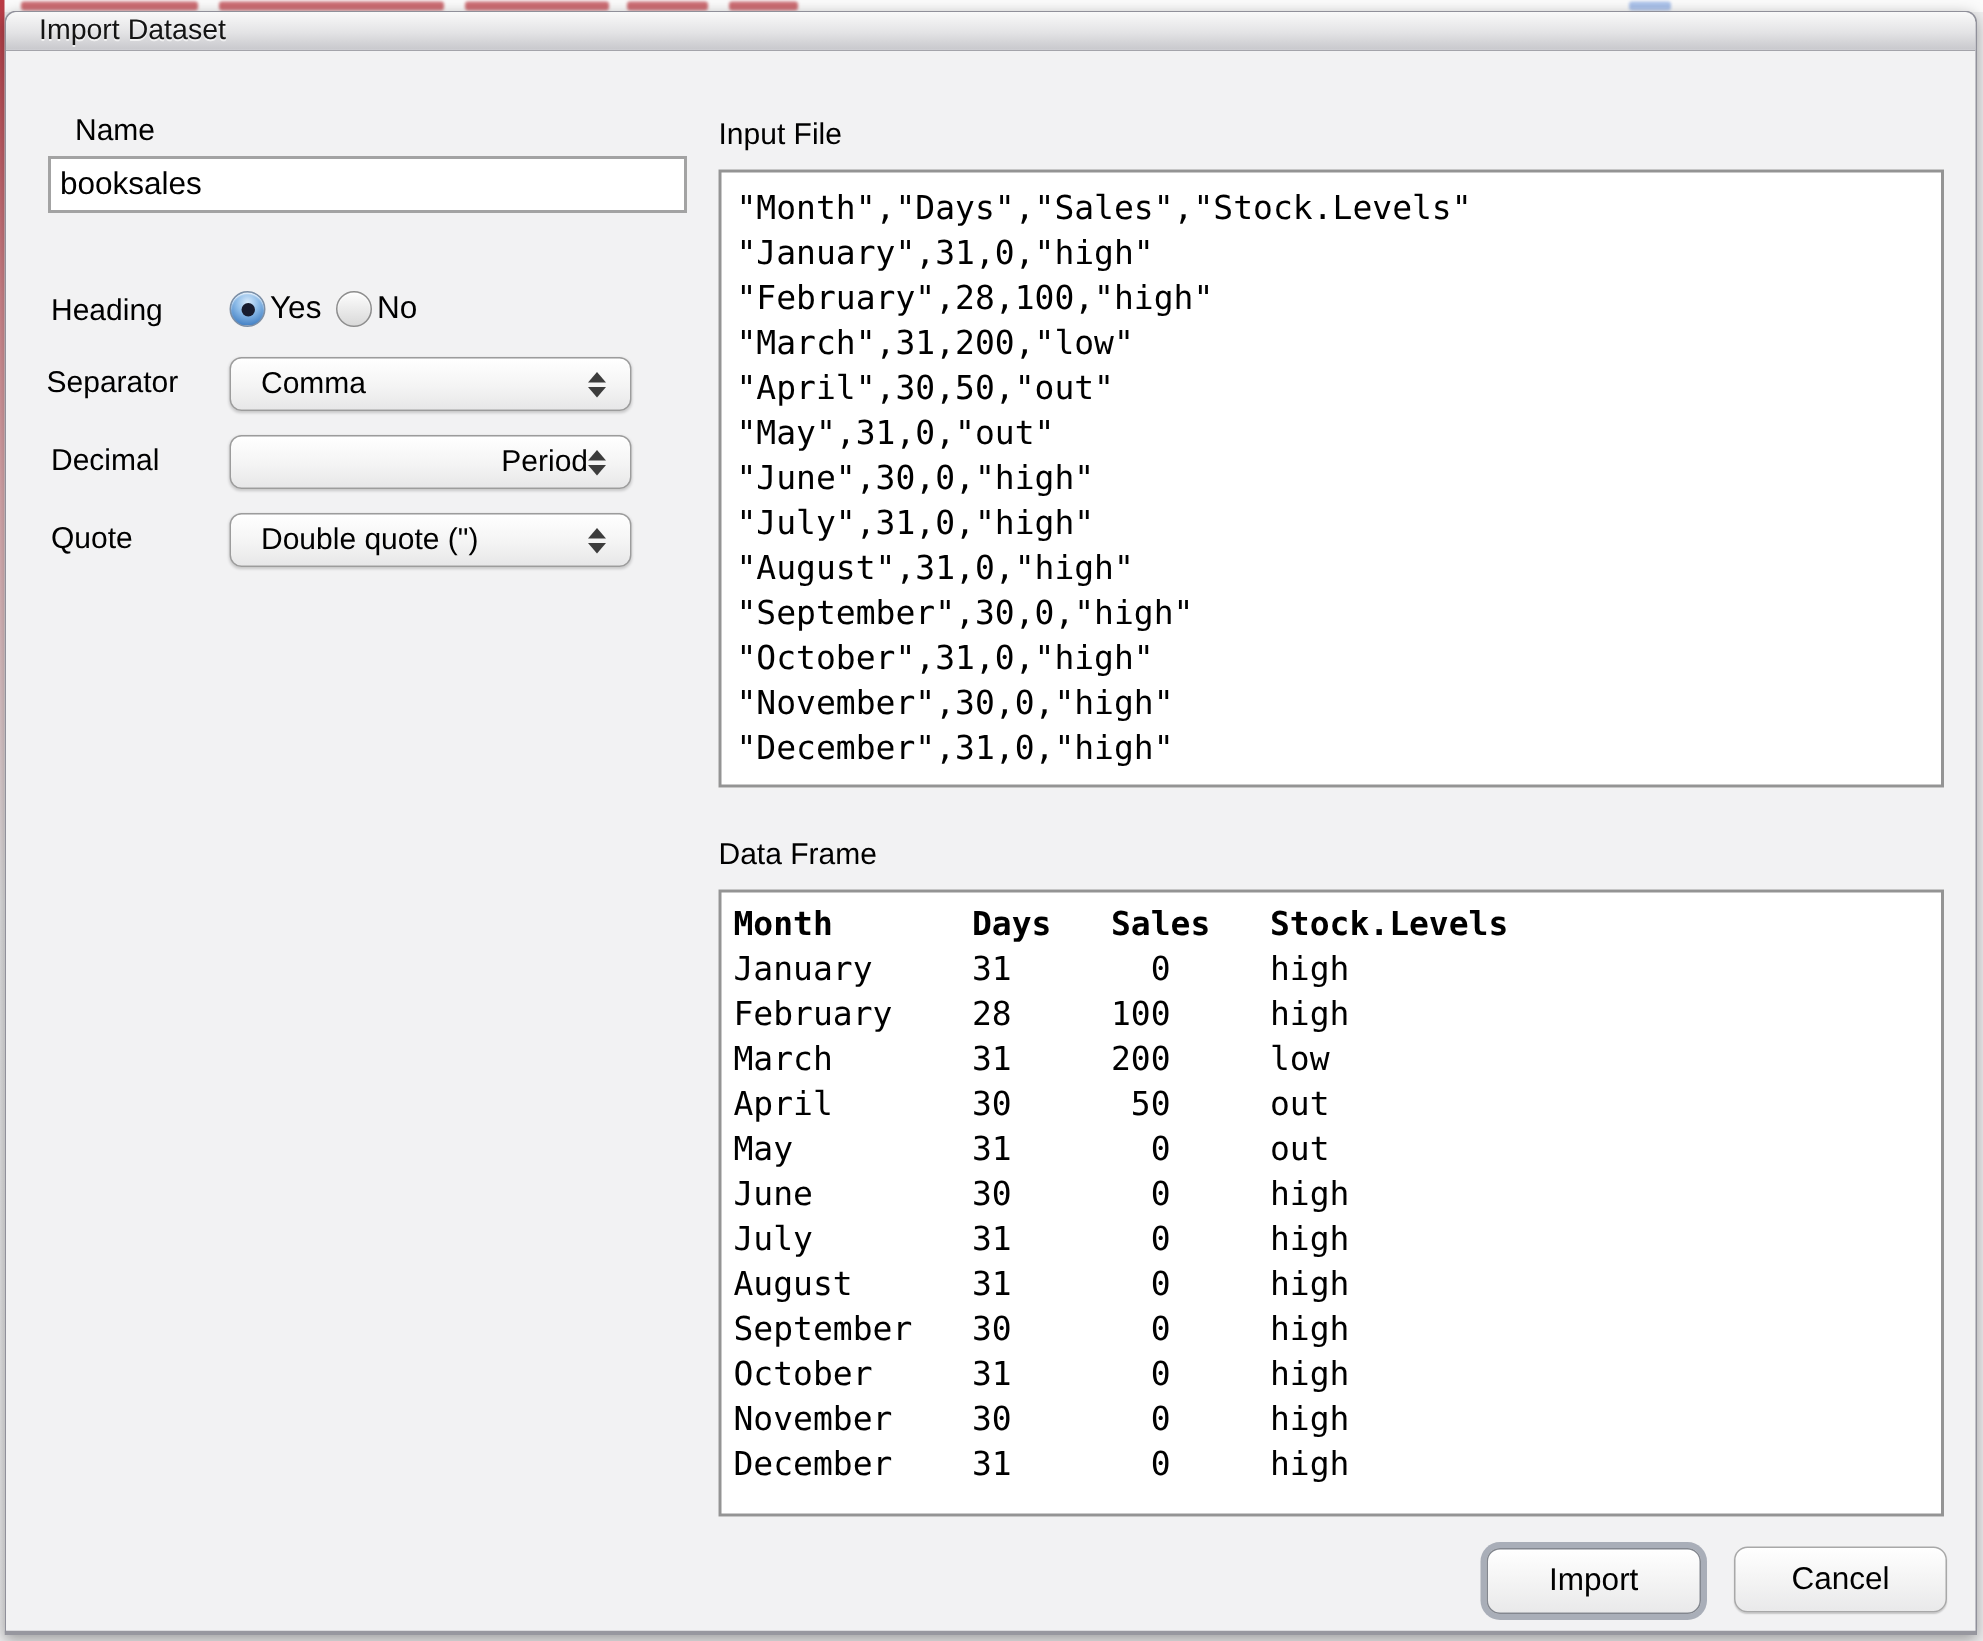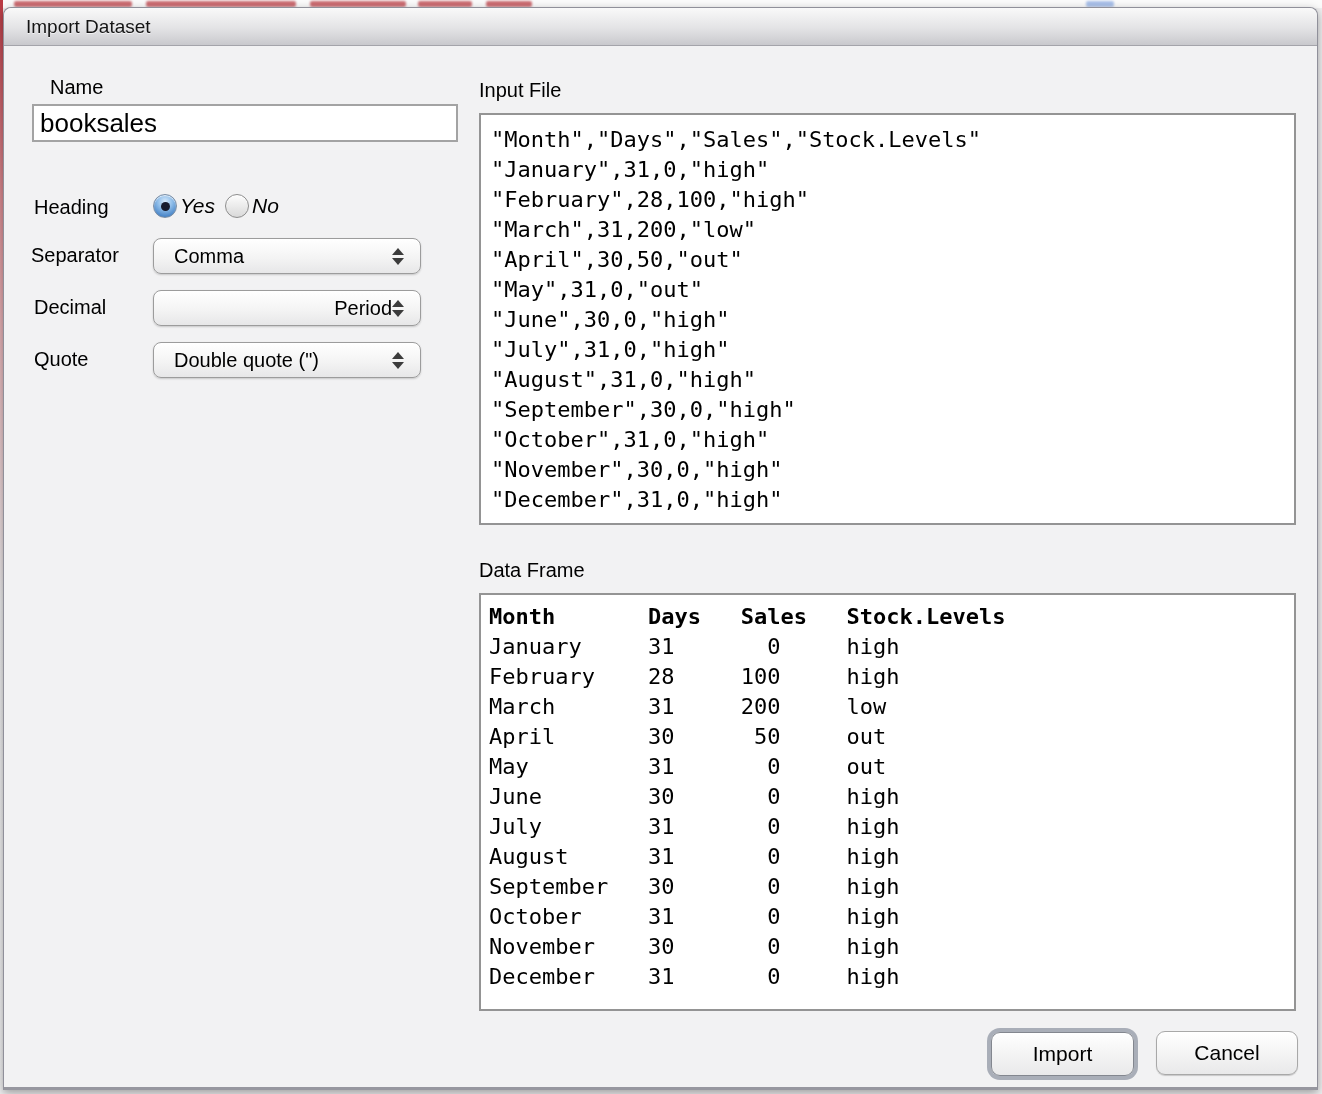--- a/index.html
+++ b/index.html
@@ -21,40 +21,40 @@
   
   .dialog {
     position:absolute; left:3px; top:7px; width:1315px; height:1083px;
     background:#f2f2f3;
     border:1px solid #90909a;
     border-bottom:3px solid #97979f;
     border-radius:8px 8px 0 0;
     box-shadow:0 3px 10px rgba(0,0,0,.35);
   }
   .titlebar {
-    position:absolute; left:0; top:0; right:0; height:38px;
+    position:absolute; left:0; top:0; right:0; height:26px;
     background:linear-gradient(#f9f9f9, #e3e3e5 55%, #c9c9cd);
     border-bottom:1px solid #a4a4aa;
     border-radius:8px 8px 0 0;
     display:flex; align-items:center; padding-left:22px;
   }
   .titlebar .title { font-size:19px; color:#141414; text-shadow:0 1px 0 rgba(255,255,255,.65); }
 
   .label { position:absolute; font-size:20px; color:#000; }
 
   
   .name-input {
     position:absolute; left:28px; top:96px; width:426px; height:38px;
     border:2px solid #a3a3a3; background:#fff; border-radius:0;
-    font-family:"Liberation Sans", sans-serif; font-size:26px; color:#000;
+    font-family:"Liberation Sans", sans-serif; font-size:21px; color:#000;
     padding:0 6px; outline:none;
   }
 
   
-  .radio-row { position:absolute; left:149px; top:186px; display:flex; align-items:flex-end;font-style:italic; }
+  .radio-row { position:absolute; left:149px; top:186px; display:flex; align-items:flex-end; }
   .radio {
     width:24px; height:24px; border-radius:50%;
     border:1px solid #8d8d8d;
     background:linear-gradient(#fdfdfd, #d9d9d9);
     box-shadow:inset 0 1px 1px rgba(255,255,255,.8);
     display:inline-block; position:relative;
   }
   .radio.checked {
     background:radial-gradient(circle at 50% 30%, #d8eafb 0%, #8cbbe8 40%, #4a86c8 78%, #3b74b8 100%);
     border-color:#7d8fa5;

